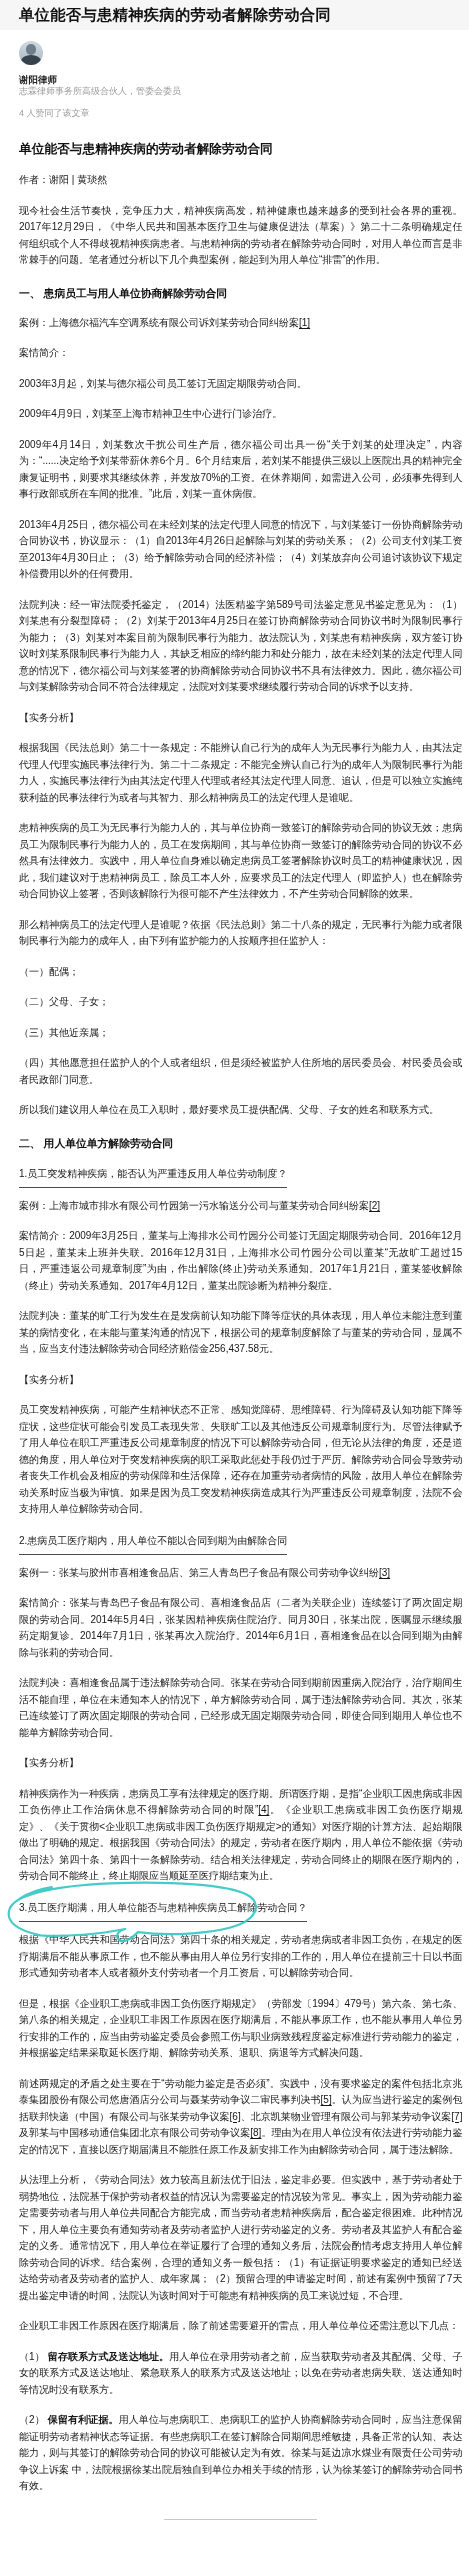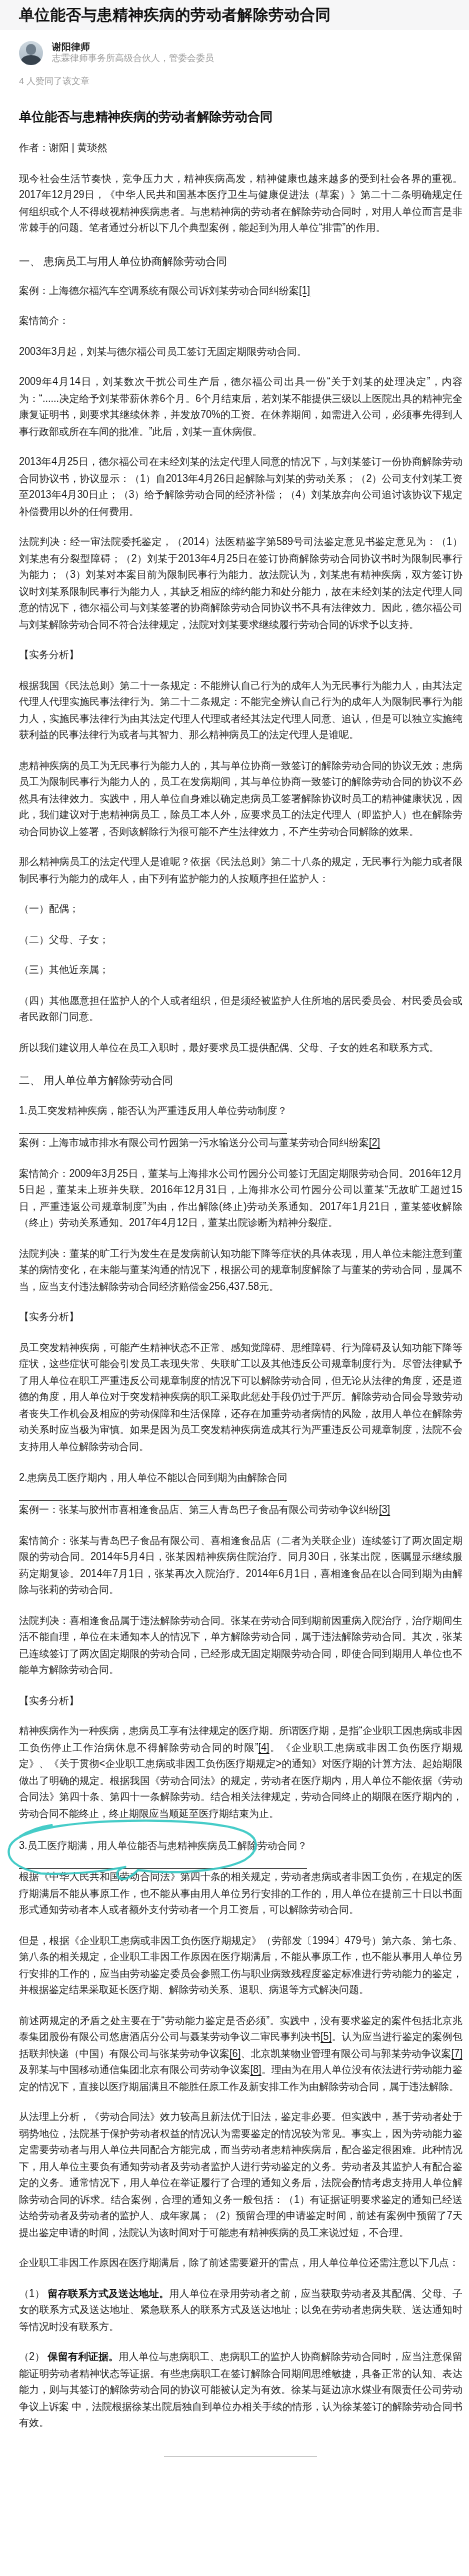--- a/index.html
+++ b/index.html
@@ -2,35 +2,35 @@
 <html style="font-size:10.2px"><head>
 <meta charset="utf-8">
 <style>
   html,body{margin:0;padding:0;}
   body{
     width:470px;height:2576px;overflow:hidden;background:#ffffff;
     font-family:"Liberation Sans","DejaVu Sans",sans-serif;color:#1a1a1a;
   }
   .title-band{background:#f6f6f7;padding:5.1px 19px 6.4px;}
   h1.page-title{font-size:15.3px;line-height:19px;margin:0;font-weight:700;color:#121212;letter-spacing:0.3px;}
-  .author-row{display:flex;align-items:flex-start;gap:9px;margin:10.2px 19px 0;}
+  .author-row{display:flex;align-items:flex-start;gap:9px;margin:10.2px 19px 0;flex-direction:column;}
   .avatar{width:24px;height:24px;border-radius:50%;background:linear-gradient(#cfd9e0,#a9b7c3);
     position:relative;overflow:hidden;flex:none;}
   .avatar::before{content:"";position:absolute;left:7px;top:3.8px;width:10.2px;height:10.2px;border-radius:50%;background:#6e7d8a;}
   .avatar::after{content:"";position:absolute;left:1.9px;top:14.6px;width:20.3px;height:12.7px;border-radius:50% 50% 0 0;background:#37424d;}
   .author-info .name{font-size:9.5px;font-weight:700;color:#222;line-height:11.4px;}
   .author-info .bio{font-size:9px;color:#9b9b9b;margin-top:1px;line-height:10.8px;}
   .likes{margin:11.4px 19px 0;color:#9b9b9b;font-size:9px;line-height:11.4px;}
   article{padding:0 7.6px 0 19px;}
   article h2{font-size:12.7px;font-weight:700;margin:21.6px 0 0;color:#121212;}
   article p{font-size:10px;line-height:16.5px;margin:14px 0;color:#161616;text-align:justify;}
-  article h3{font-size:10.8px;font-weight:400;margin:18px 0 14px;color:#121212;}
+  article h3{font-size:10.8px;font-weight:700;margin:18px 0 14px;color:#121212;}
   .ref{text-decoration:underline;text-underline-offset:1.9px;}
   p.sub-head{margin:15.3px 0;}
-  p.sub-head .ul{border-bottom:0.6px solid #4a4a4a;padding-bottom:17px;}
+  p.sub-head .ul{border-bottom:0.6px solid #4a4a4a;padding-bottom:8px;}
   .circle-wrap{position:relative;}
   .circle-wrap svg{position:absolute;left:-16.5px;top:-23px;pointer-events:none;}
   .divider{width:153px;border-top:0.6px solid #c9c9c9;margin:24px auto 0;height:0;}
 </style>
 </head>
 <body>
 
 <header>
   <div class="title-band">
     <h1 class="page-title">单位能否与患精神疾病的劳动者解除劳动合同</h1>
@@ -47,20 +47,21 @@
 
 <article>
   <h2>单位能否与患精神疾病的劳动者解除劳动合同</h2>
   <p>作者：谢阳 | 黄琰然</p>
   <div>
       <p>现今社会生活节奏快，竞争压力大，精神疾病高发，精神健康也越来越多的受到社会各界的重视。2017年12月29日，《中华人民共和国基本医疗卫生与健康促进法（草案）》第二十二条明确规定任何组织或个人不得歧视精神疾病患者。与患精神病的劳动者在解除劳动合同时，对用人单位而言是非常棘手的问题。笔者通过分析以下几个典型案例，能起到为用人单位“排雷”的作用。</p>
       <h3>一、 患病员工与用人单位协商解除劳动合同</h3>
       <p>案例：上海德尔福汽车空调系统有限公司诉刘某劳动合同纠纷案<span class="ref">[1]</span></p>
       <p>案情简介：</p>
       <p>2003年3月起，刘某与德尔福公司员工签订无固定期限劳动合同。</p>
+      <p>2009年4月9日，刘某至上海市精神卫生中心进行门诊治疗。</p>
       <p>2009年4月14日，刘某数次干扰公司生产后，德尔福公司出具一份“关于刘某的处理决定”，内容为：“......决定给予刘某带薪休养6个月。6个月结束后，若刘某不能提供三级以上医院出具的精神完全康复证明书，则要求其继续休养，并发放70%的工资。在休养期间，如需进入公司，必须事先得到人事行政部或所在车间的批准。”此后，刘某一直休病假。</p>
       <p>2013年4月25日，德尔福公司在未经刘某的法定代理人同意的情况下，与刘某签订一份协商解除劳动合同协议书，协议显示：（1）自2013年4月26日起解除与刘某的劳动关系；（2）公司支付刘某工资至2013年4月30日止；（3）给予解除劳动合同的经济补偿；（4）刘某放弃向公司追讨该协议下规定补偿费用以外的任何费用。</p>
       <p>法院判决：经一审法院委托鉴定，（2014）法医精鉴字第589号司法鉴定意见书鉴定意见为：（1）刘某患有分裂型障碍；（2）刘某于2013年4月25日在签订协商解除劳动合同协议书时为限制民事行为能力；（3）刘某对本案目前为限制民事行为能力。故法院认为，刘某患有精神疾病，双方签订协议时刘某系限制民事行为能力人，其缺乏相应的缔约能力和处分能力，故在未经刘某的法定代理人同意的情况下，德尔福公司与刘某签署的协商解除劳动合同协议书不具有法律效力。因此，德尔福公司与刘某解除劳动合同不符合法律规定，法院对刘某要求继续履行劳动合同的诉求予以支持。</p>
       <p>【实务分析】</p>
       <p>根据我国《民法总则》第二十一条规定：不能辨认自己行为的成年人为无民事行为能力人，由其法定代理人代理实施民事法律行为。第二十二条规定：不能完全辨认自己行为的成年人为限制民事行为能力人，实施民事法律行为由其法定代理人代理或者经其法定代理人同意、追认，但是可以独立实施纯获利益的民事法律行为或者与其智力、那么精神病员工的法定代理人是谁呢。</p>
       <p>患精神疾病的员工为无民事行为能力人的，其与单位协商一致签订的解除劳动合同的协议无效；患病员工为限制民事行为能力人的，员工在发病期间，其与单位协商一致签订的解除劳动合同的协议不必然具有法律效力。实践中，用人单位自身难以确定患病员工签署解除协议时员工的精神健康状况，因此，我们建议对于患精神病员工，除员工本人外，应要求员工的法定代理人（即监护人）也在解除劳动合同协议上签署，否则该解除行为很可能不产生法律效力，不产生劳动合同解除的效果。</p>
       <p>那么精神病员工的法定代理人是谁呢？依据《民法总则》第二十八条的规定，无民事行为能力或者限制民事行为能力的成年人，由下列有监护能力的人按顺序担任监护人：</p>
       <p>（一）配偶；</p>
       <p>（二）父母、子女；</p>
       <p>（三）其他近亲属；</p>

